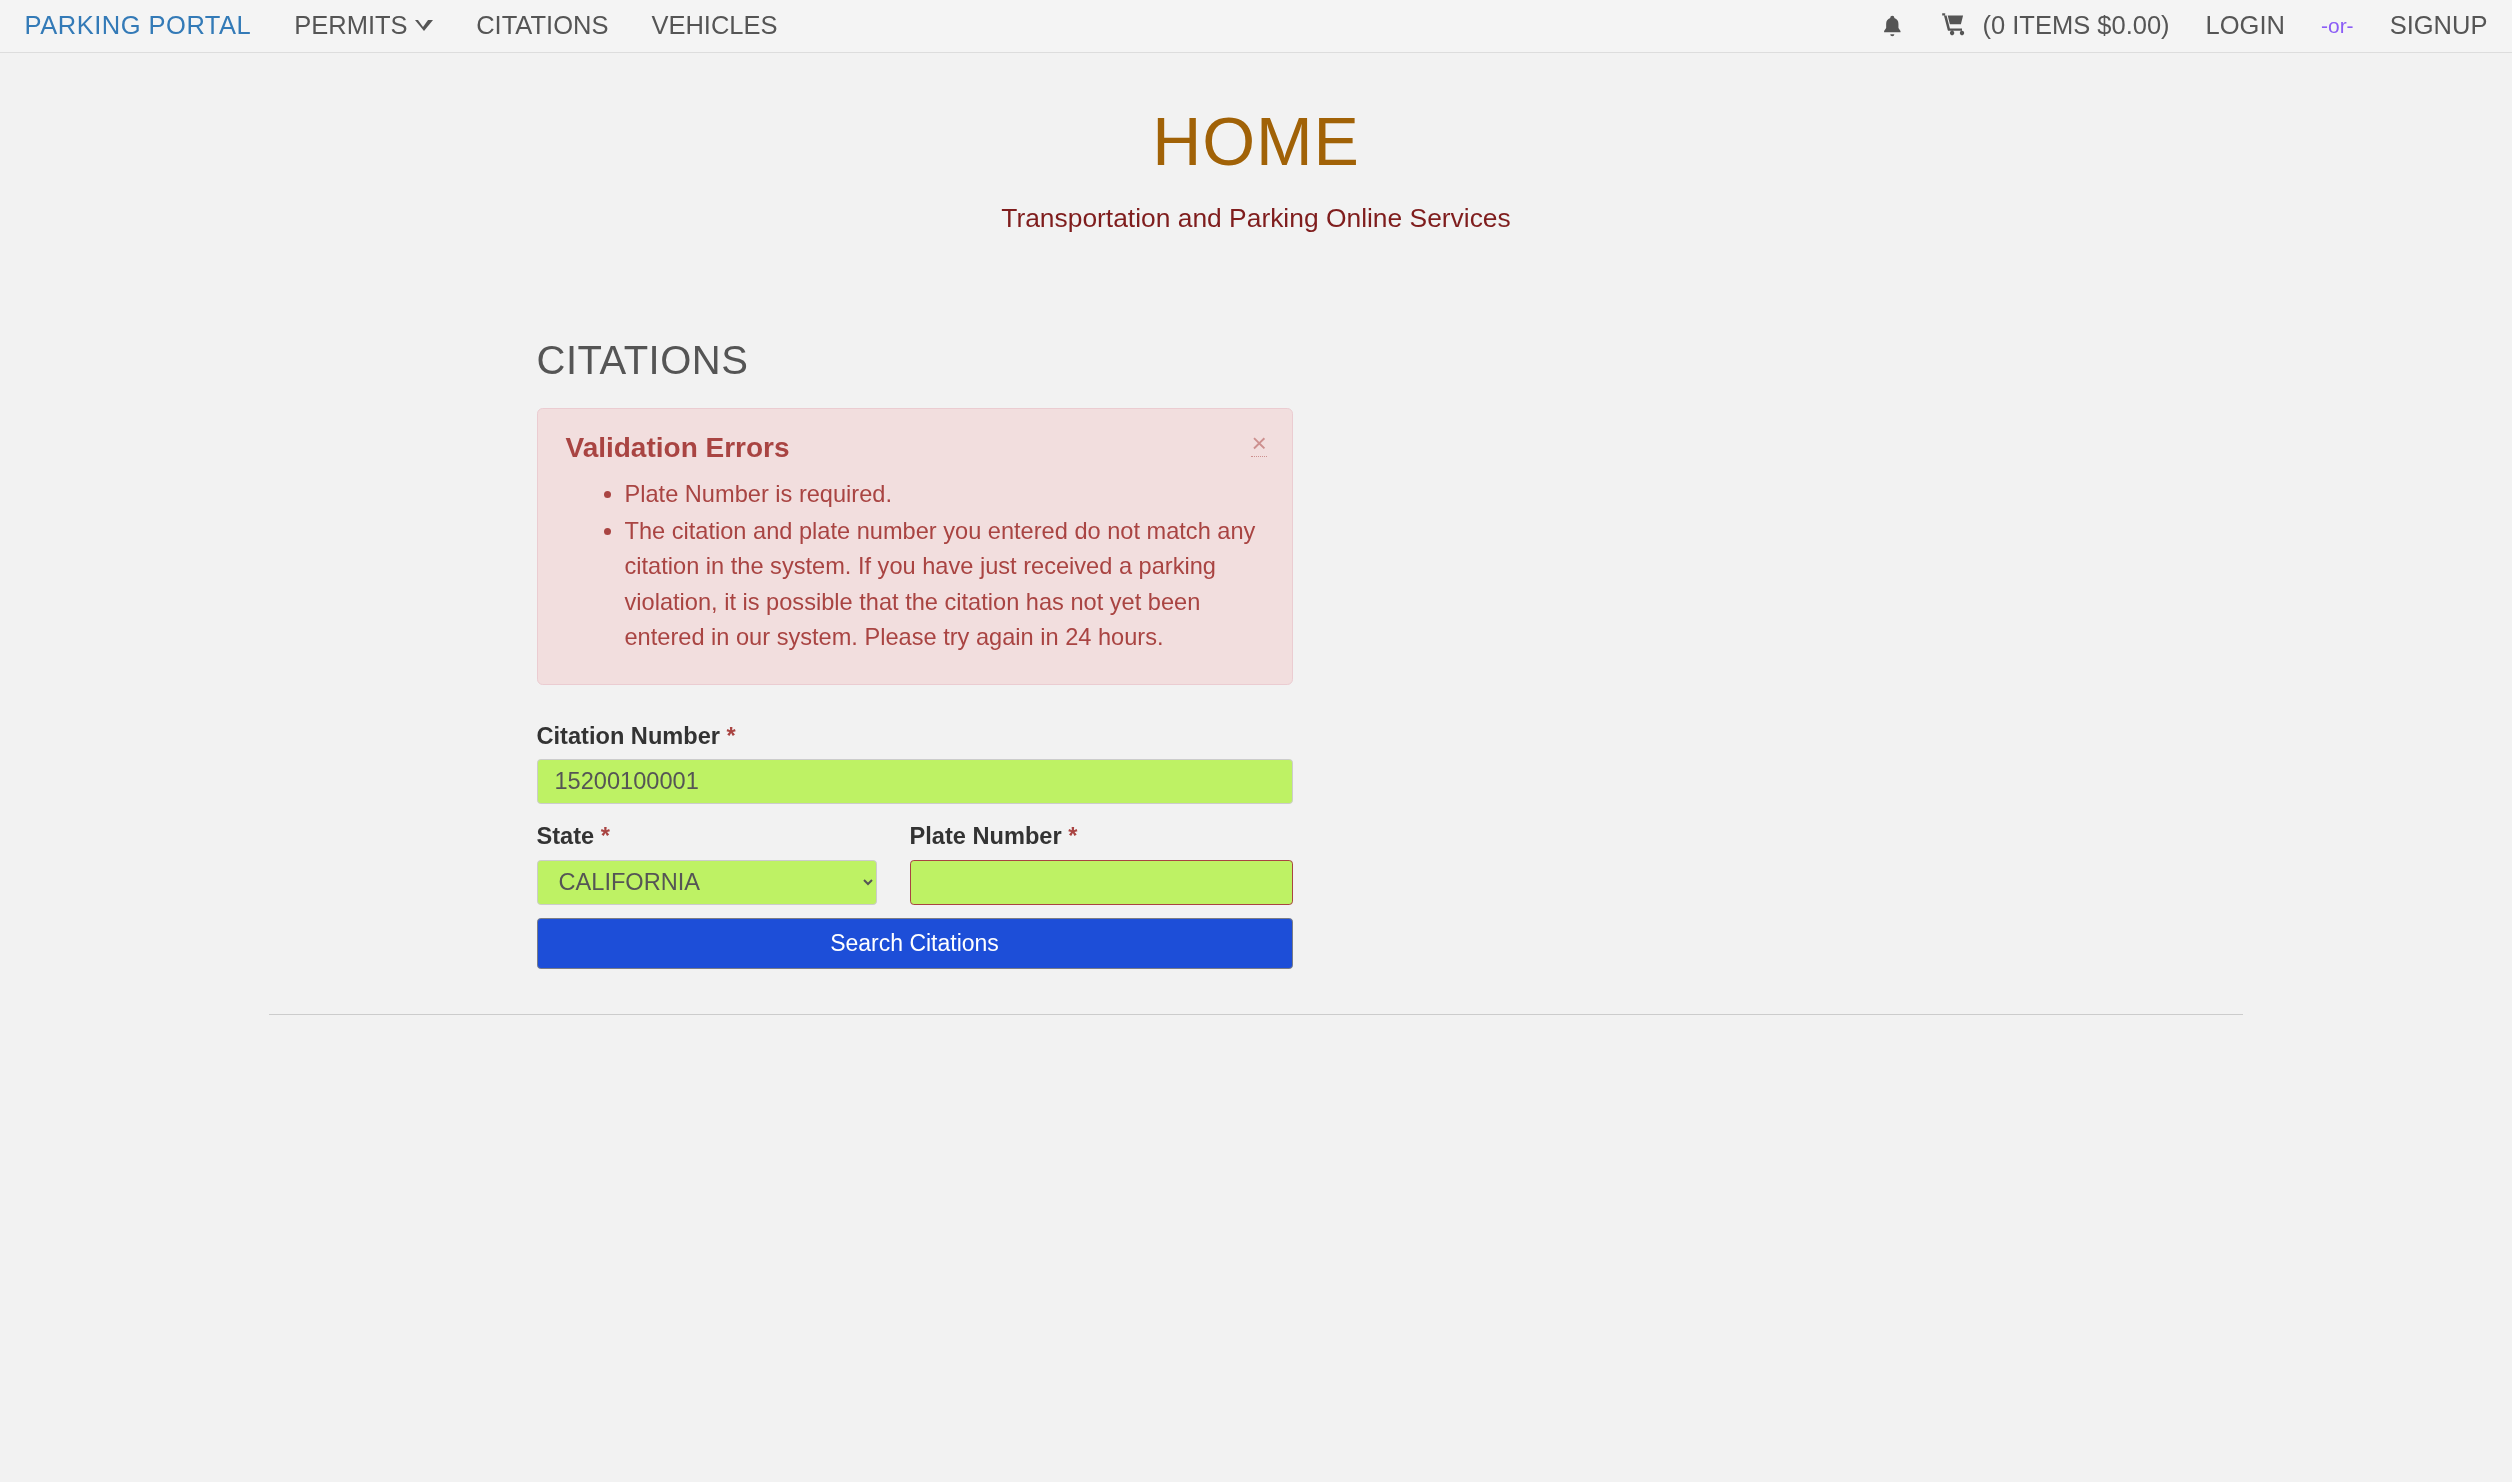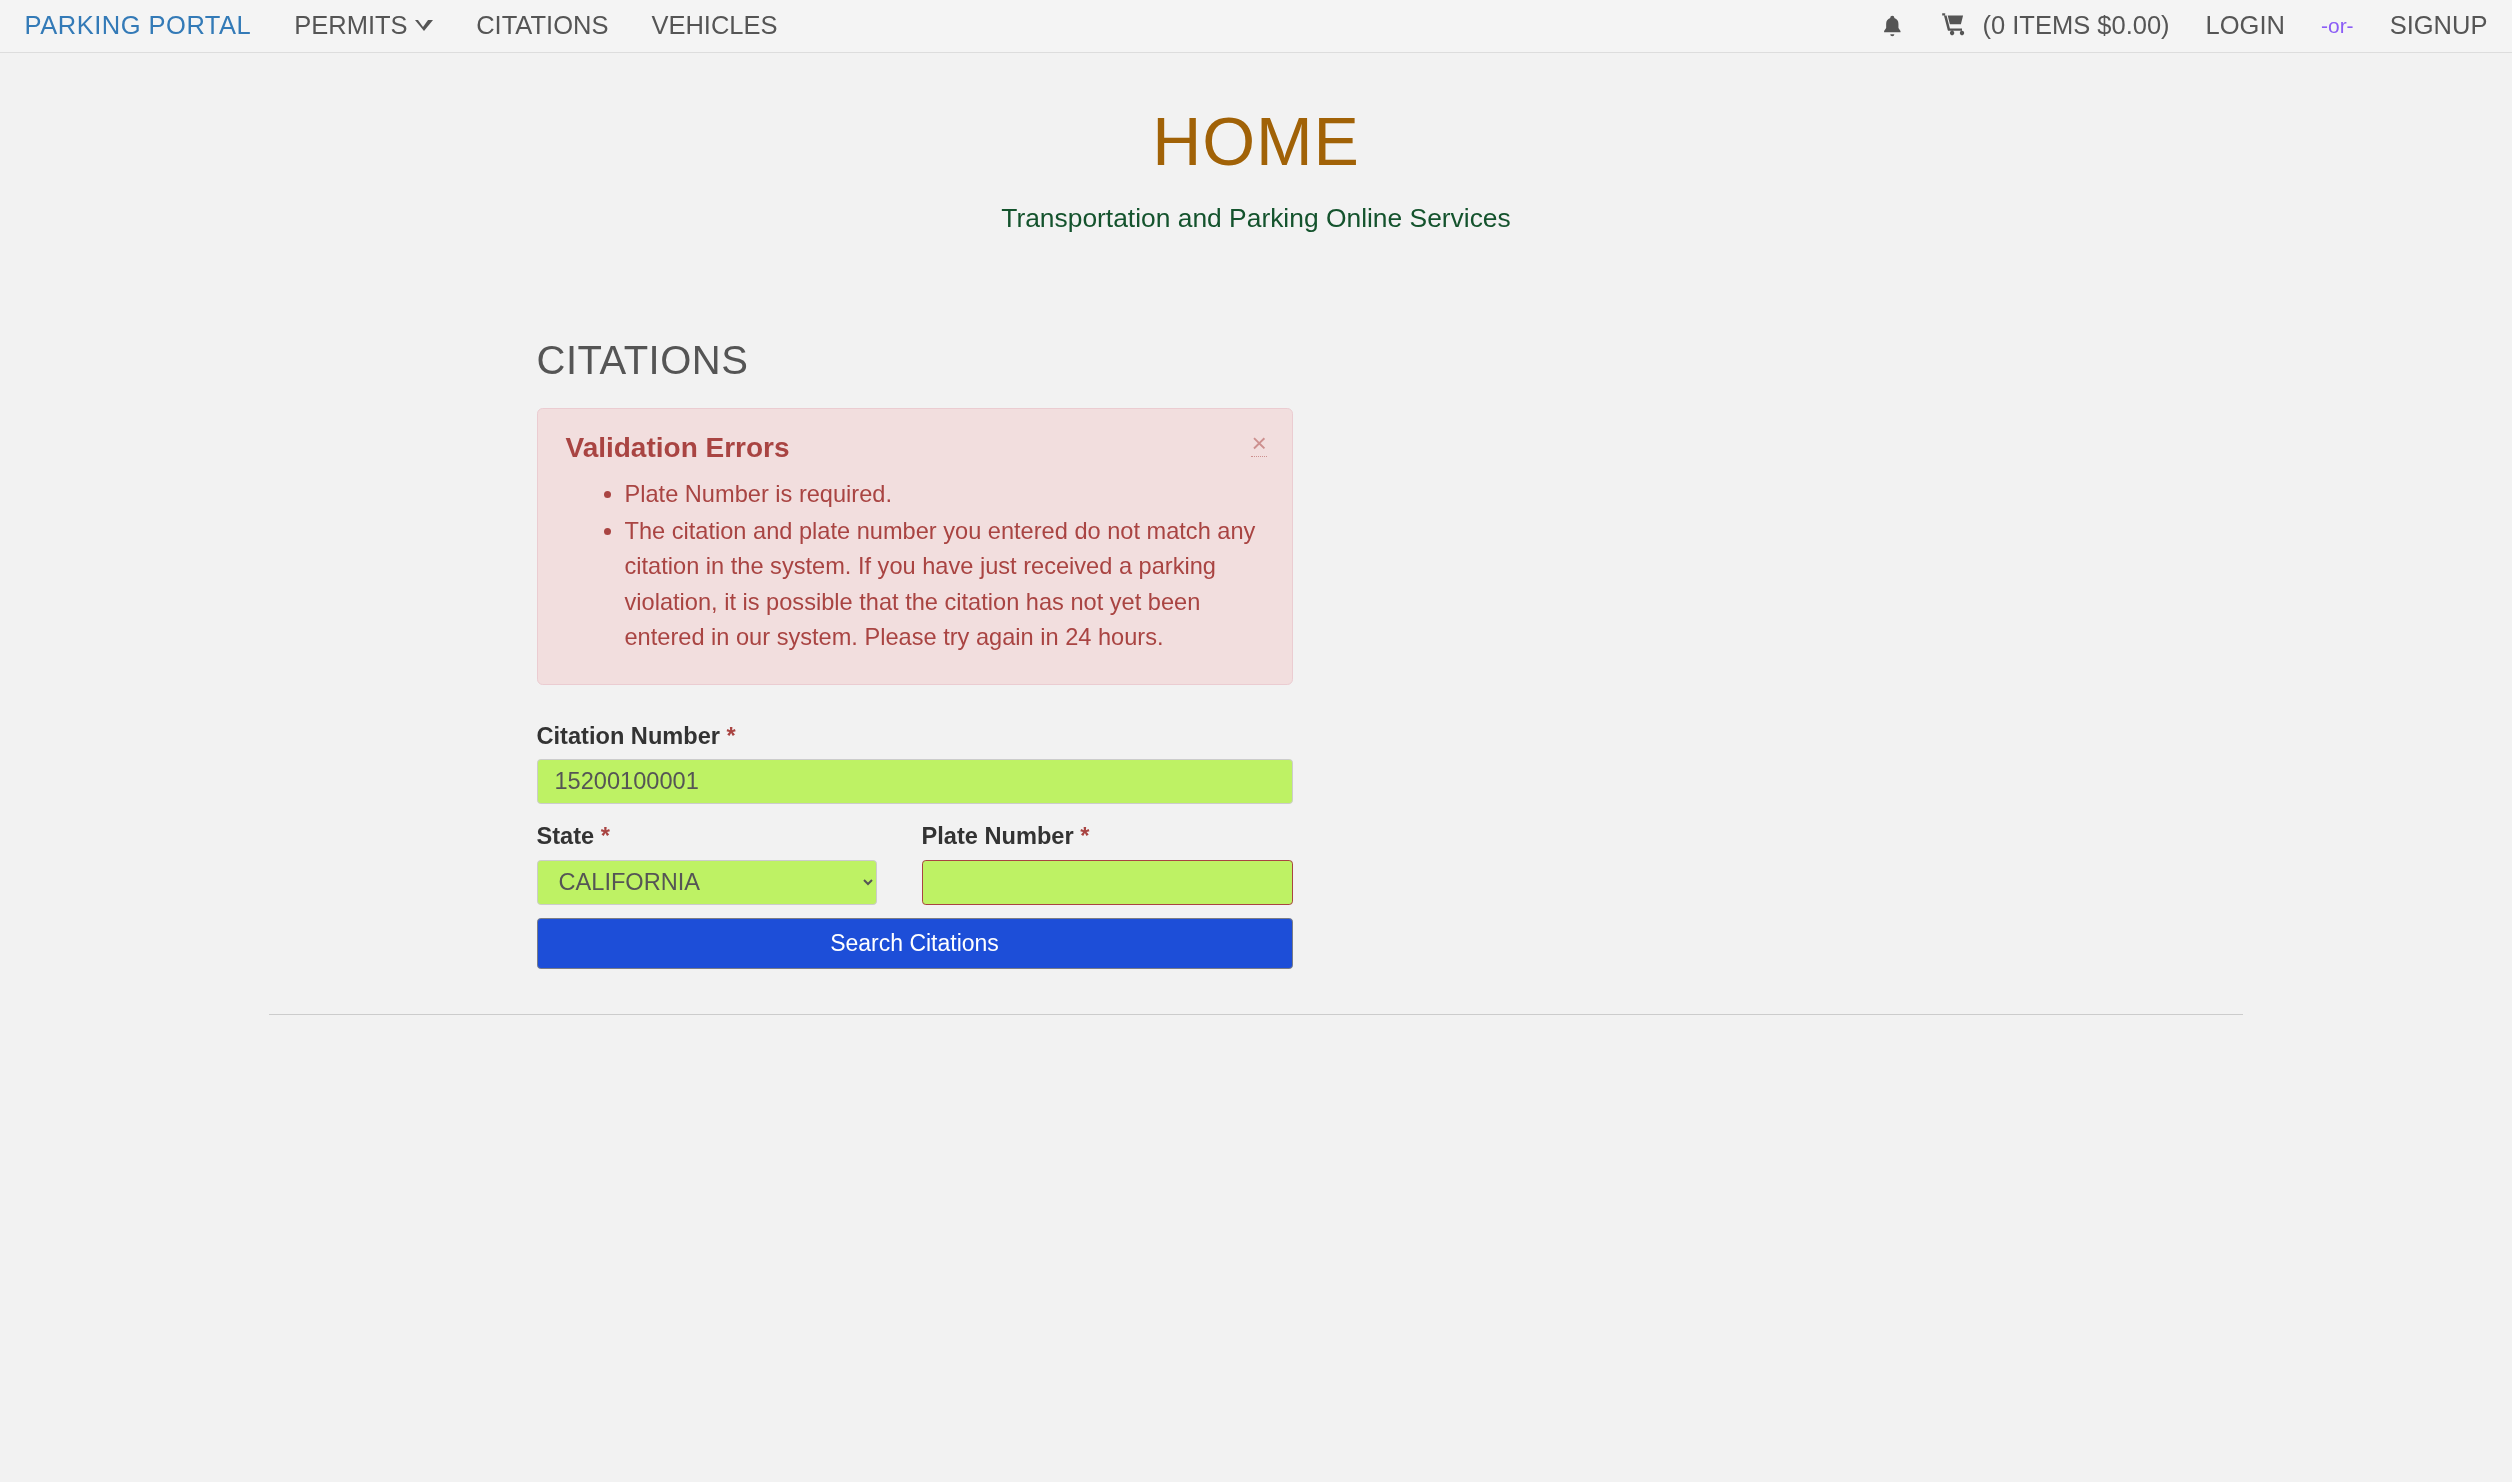--- a/index.html
+++ b/index.html
@@ -73,21 +73,21 @@
   }
   .page-title {
     font-size: 68px;
     font-weight: 500;
     color: #a16207;
     letter-spacing: 0.9px;
   }
   .page-subtitle {
     margin-top: 23px;
     font-size: 26.4px;
-    color: #14532d;
+    color: #7f1d1d;
   }
 
   .section {
     max-width: 756px;
     margin-left: 83px;
     margin-top: 104px;
   }
   .section-title {
     font-size: 40px;
     font-weight: 500;
@@ -142,21 +142,21 @@
     width: 100%;
     height: 45px;
     padding: 7.6px 17px;
     font-size: 23.6px;
     color: #555;
     background: #bef264;
     border: 0.9px solid #ccc;
     border-radius: 3.8px;
   }
   .input-error { border-color: #a94442; }
-  .row { display: flex; gap: 45px; }
+  .row { display: flex; gap: 33px; }
   .col { flex: 1; display: flex; flex-direction: column; }
   .col .label { margin-bottom: 9.4px; }
   .col-state { flex: 0 0 340px; }
   select.input { appearance: auto; }
 
   .btn-search {
     margin-top: 13.2px;
     width: 100%;
     height: 51px;
     background: #1d4ed8;

